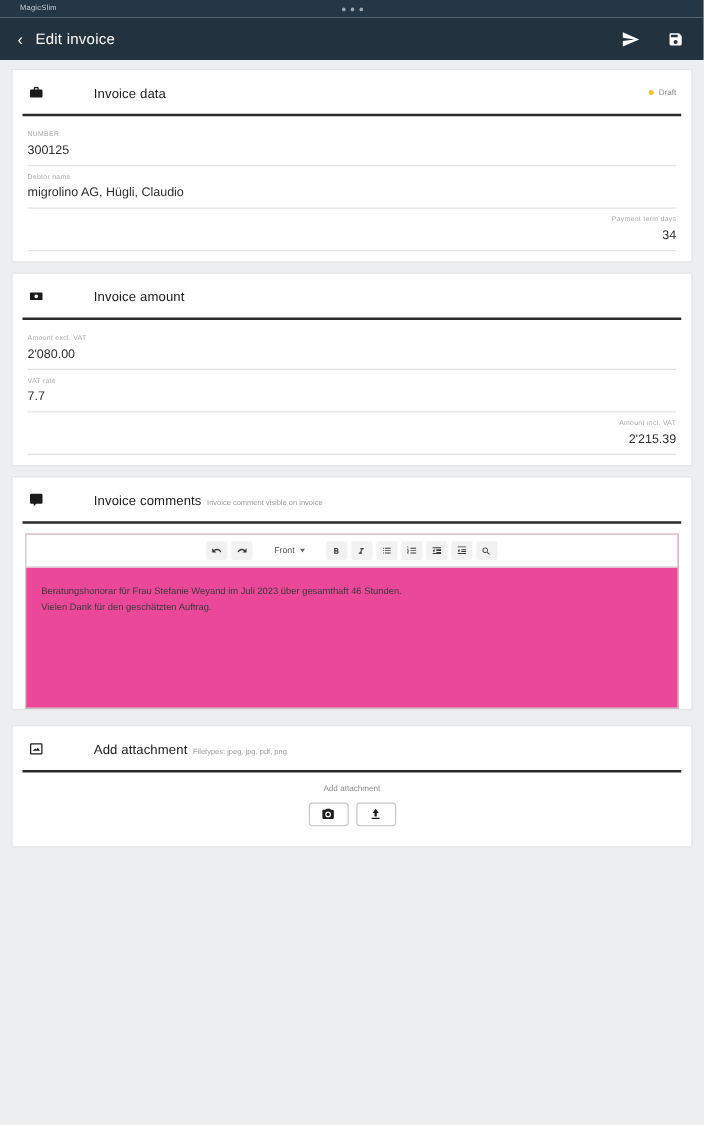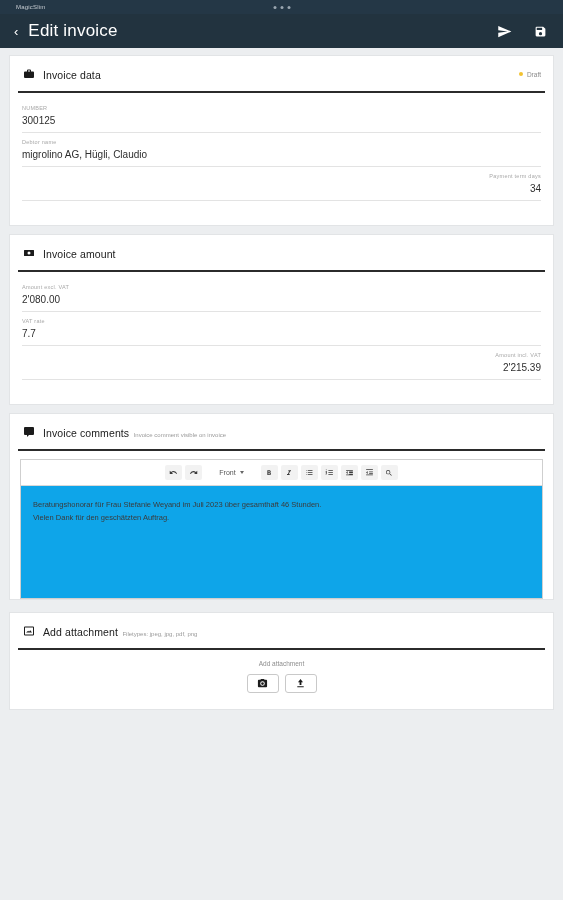--- a/index.html
+++ b/index.html
@@ -51,21 +51,21 @@
     color: #ffffff;
   }
   .back-chevron {
     font-size: 13px;
     line-height: 1;
     color: #ffffff;
     margin-right: 10px;
     cursor: pointer;
   }
   .app-title {
-    font-size: 17px;
+    font-size: 12px;
     font-weight: 400;
     letter-spacing: .2px;
     color: #ffffff;
   }
   .app-bar-actions {
     margin-left: auto;
     display: flex;
     align-items: center;
     gap: 18px;
   }
@@ -87,20 +87,21 @@
     background: #ffffff;
     margin-bottom: 10px;
     box-shadow: 0 0 0 1px rgba(0,0,0,0.04);
   }
 
   .card-head {
     display: flex;
     align-items: center;
     padding: 9px 12px 8px 12px;
     position: relative;
+    gap: 32px;
   }
   .card-head-icon {
     width: 13px; height: 13px;
     margin-right: 8px;
     flex: 0 0 auto;
     display: flex;
     align-items: center;
     justify-content: center;
   }
   .card-head-icon svg { fill: #1b1b1b; }
@@ -129,21 +130,21 @@
     border-radius: 50%;
     display: block;
   }
 
   .card-rule {
     height: 2px;
     background: #2b2b2b;
     margin: 0 8px;
   }
 
-  .card-body { padding: 6px 12px 24px 12px; }
+  .card-body { padding: 6px 12px 8px 12px; }
 
   
   .field {
     padding: 6px 0 5px 0;
     border-bottom: 1px solid #e3e3e3;
   }
   .field:last-child { border-bottom: 1px solid #e3e3e3; text-align: right; }
   .field-label {
     font-size: 5.5px;
     color: #a8a8a8;
@@ -155,21 +156,21 @@
     font-size: 10px;
     color: #2e2e2e;
     line-height: 1.2;
     min-height: 12px;
   }
 
   
   .editor-wrap {
     margin: 8px 10px 14px 10px;
     border: 1px solid #cfcfcf;
-    background: #0ea5e9;
+    background: #ec4899;
   }
   .editor-toolbar {
     display: flex;
     align-items: center;
     justify-content: center;
     gap: 3px;
     padding: 5px 4px;
     border-bottom: 1px solid #d8d8d8;
     background: #ffffff;
   }

